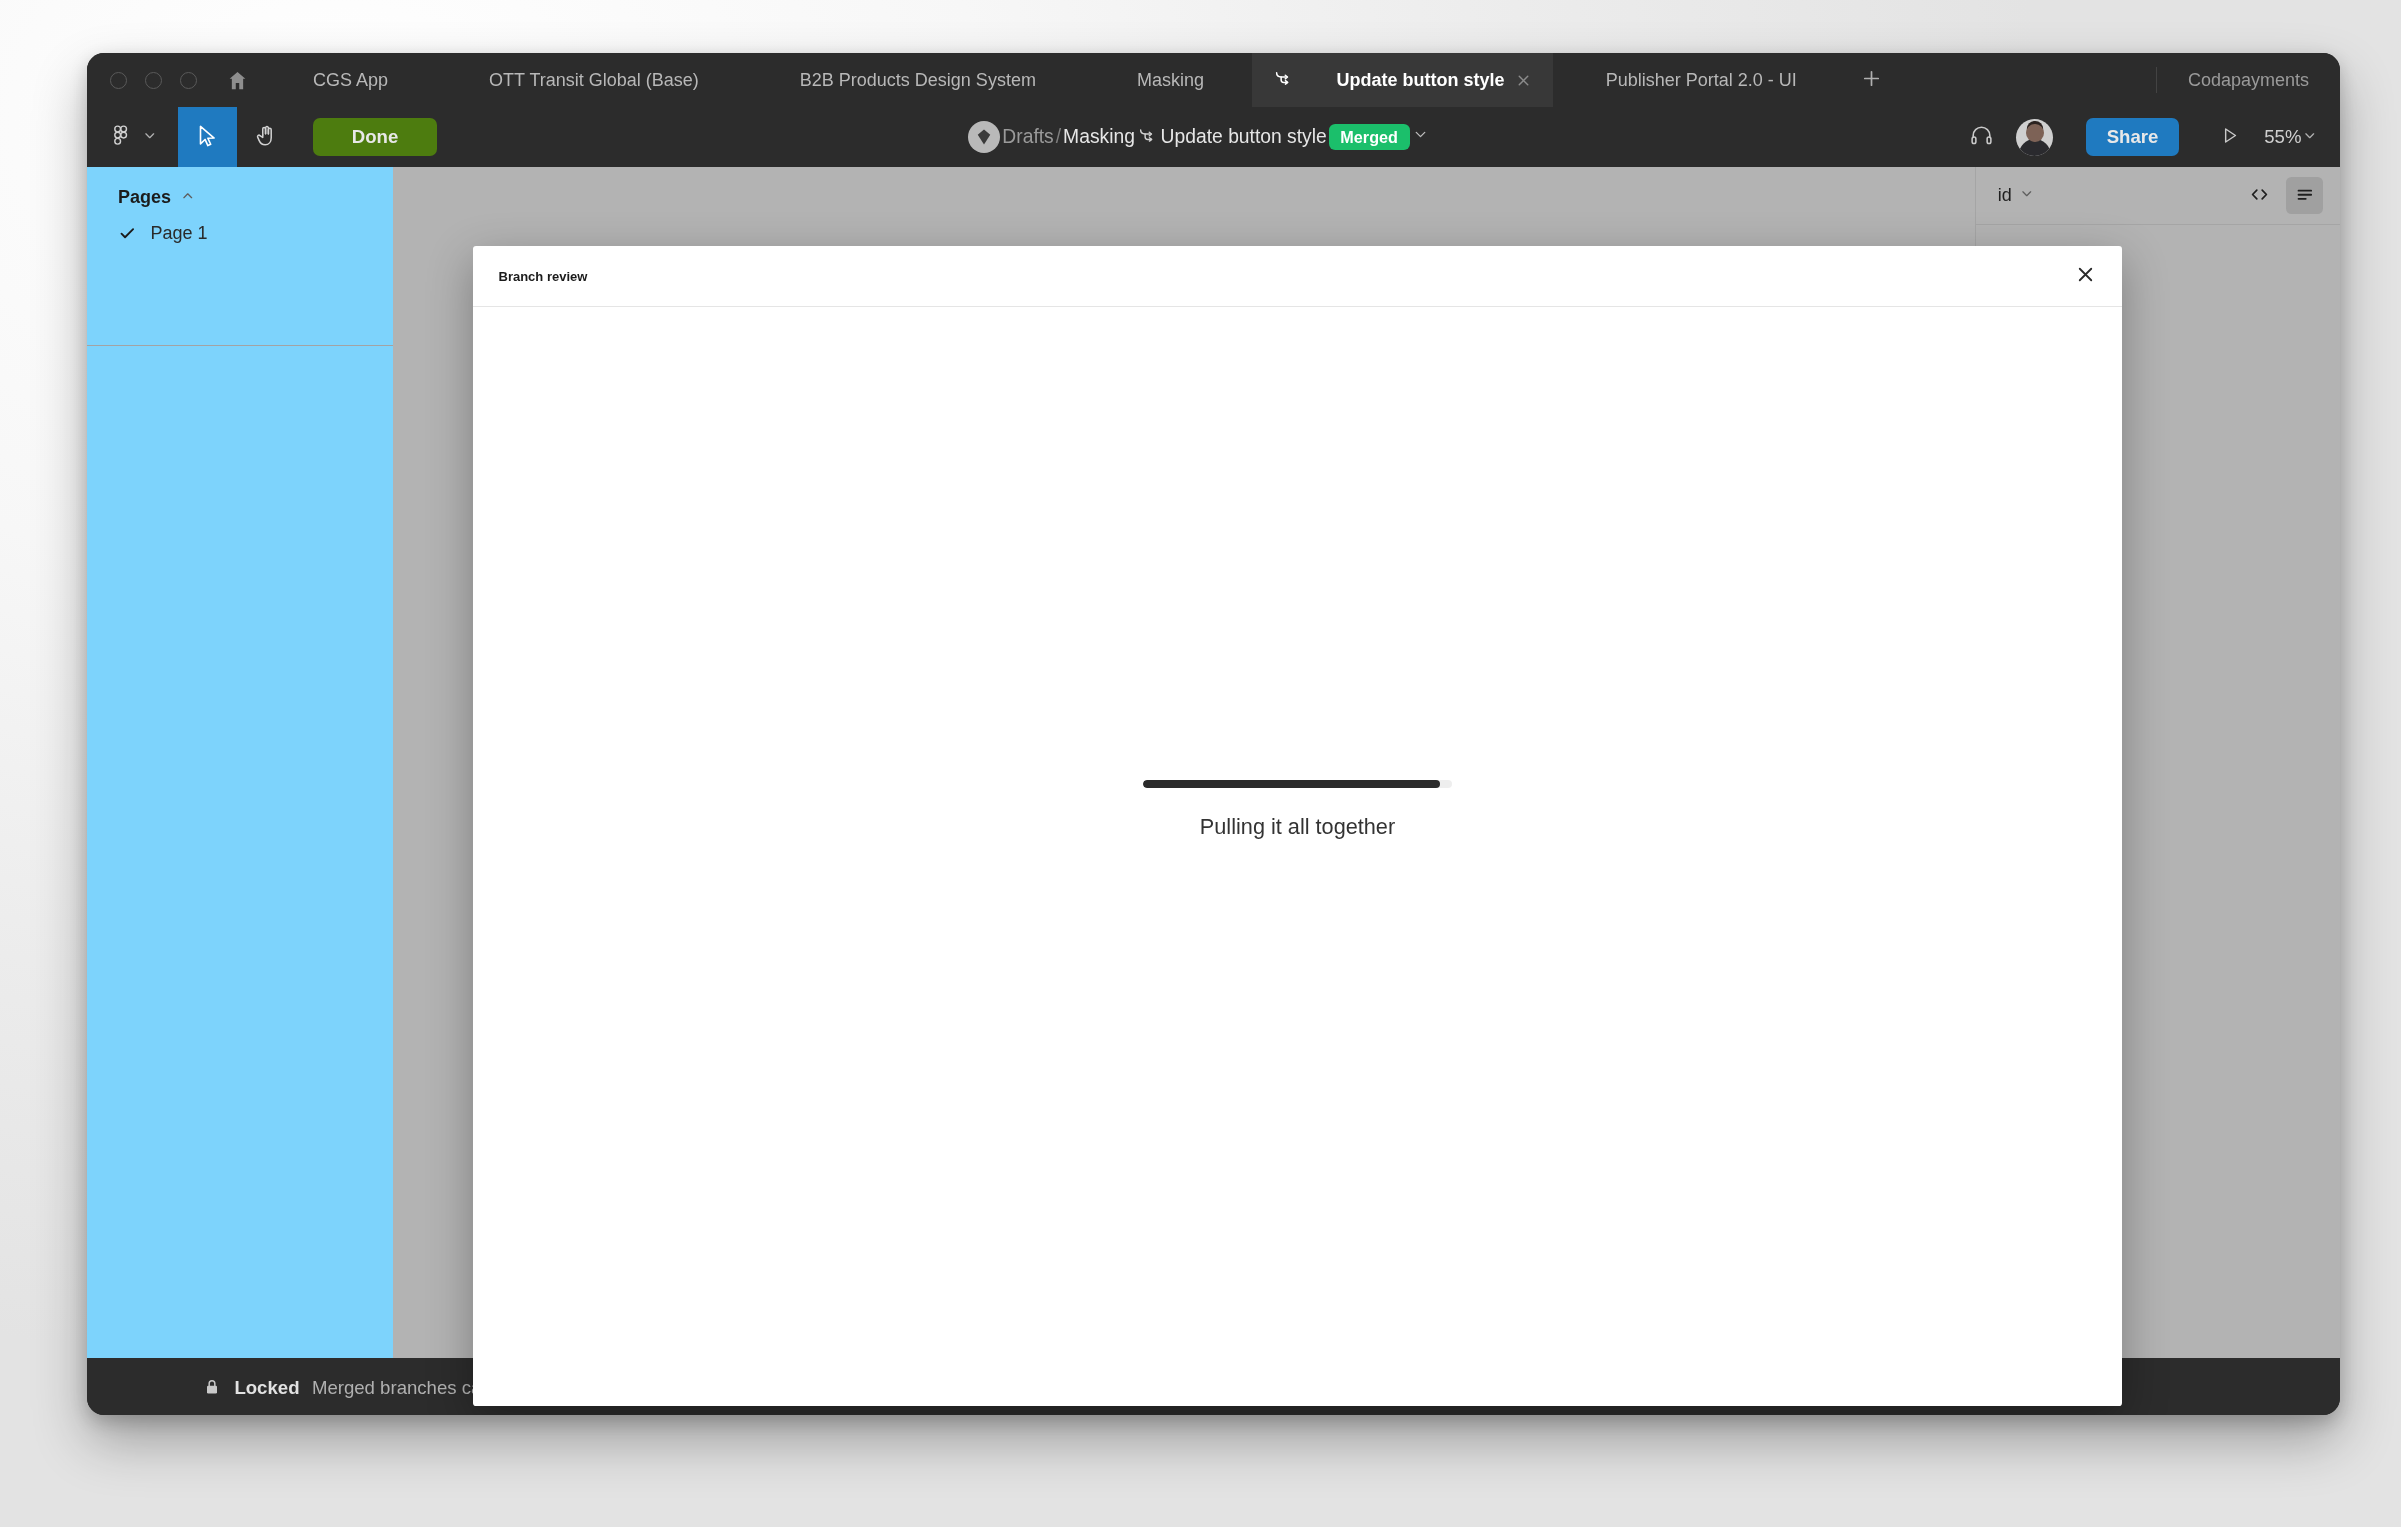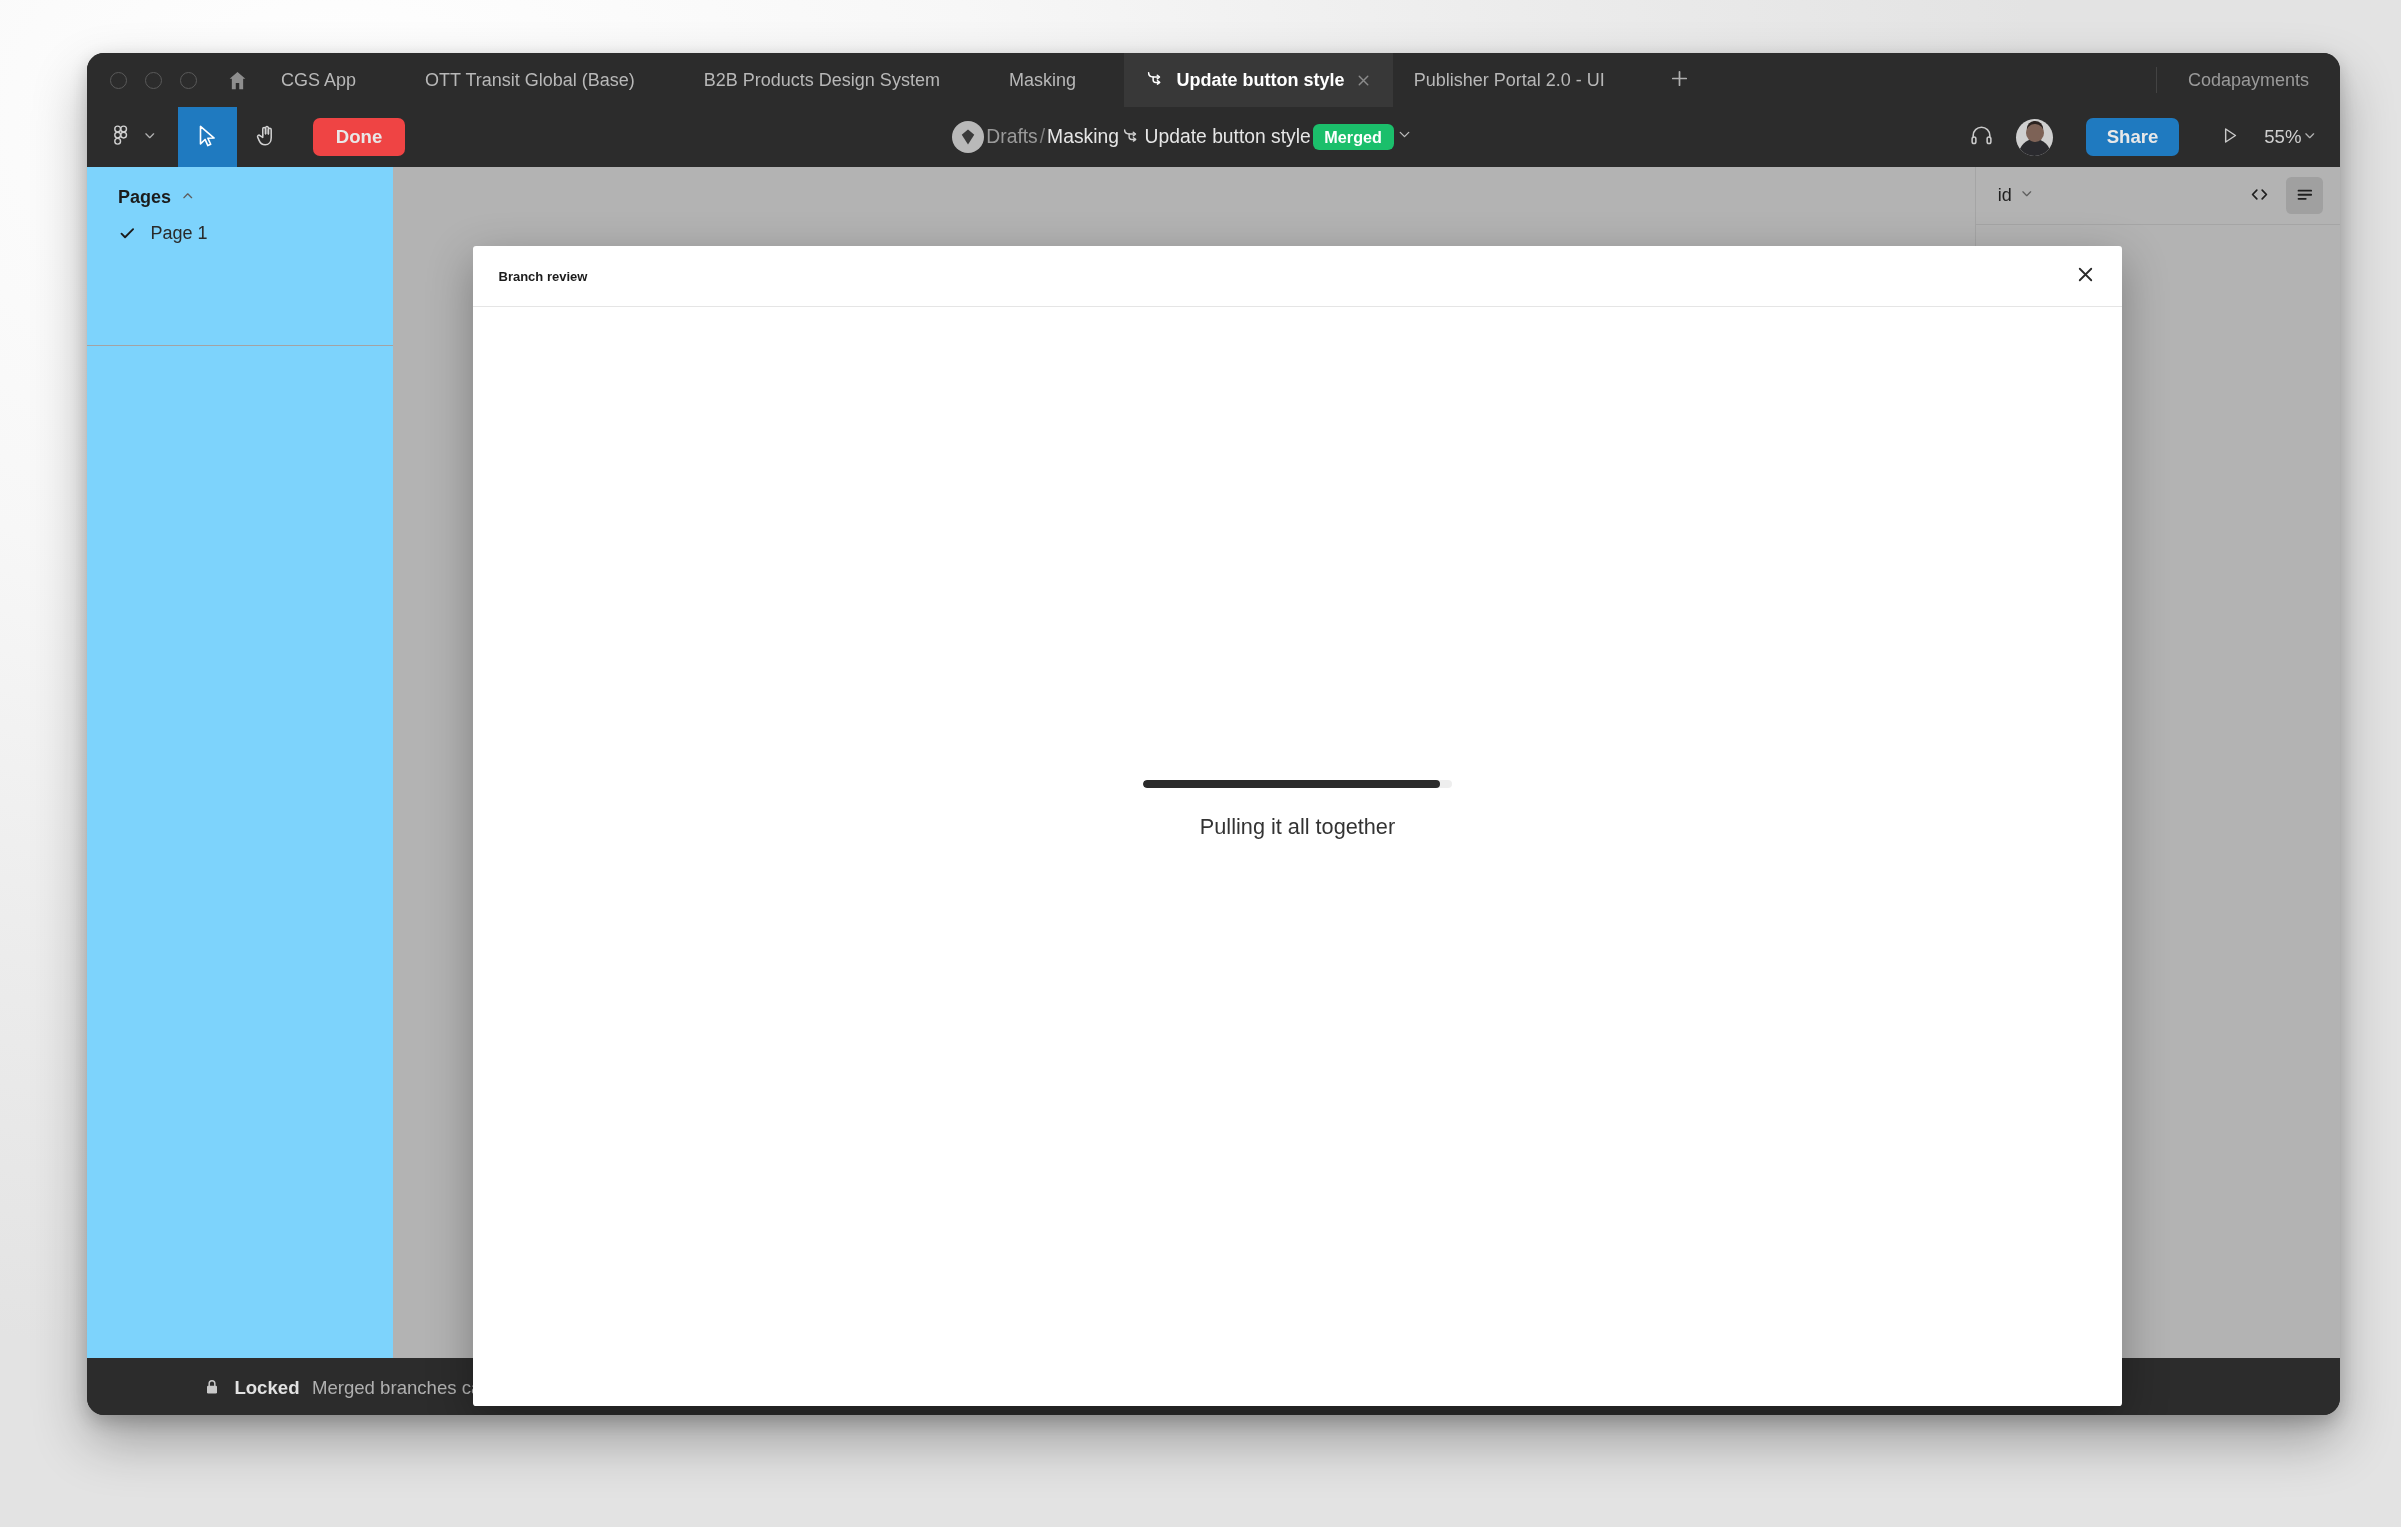--- a/index.html
+++ b/index.html
@@ -66,20 +66,21 @@
     font-size: 18px;
     color: #b8b8b8;
     white-space: nowrap;
     position: relative;
     max-width: 333px;
   }
   .tab .tab-label {
     overflow: hidden;
     text-overflow: ellipsis;
     white-space: nowrap;
+    margin-left: 32px;
   }
   .tab.active {
     background: #383838;
     color: #ffffff;
     font-weight: bold;
   }
   .tab .close-x {
     width: 17px;
     height: 17px;
     flex: 0 0 auto;
@@ -130,27 +131,27 @@
   .tool-btn {
     width: 59px;
     display: flex;
     align-items: center;
     justify-content: center;
   }
   .tool-btn.active { background: #1f7ac0; }
   .done-btn {
     margin-left: 17px;
     align-self: center;
-    background: #ef4444;
+    background: #4d7c0f;
     color: #e8e8e8;
     font-size: 18.6px;
     font-weight: bold;
     border: none;
     border-radius: 7px;
-    padding: 10px 23px;
+    padding: 10px 39px;
     line-height: 1;
     cursor: pointer;
   }
   .tb-center {
     flex: 1 1 auto;
     display: flex;
     align-items: center;
     justify-content: center;
     gap: 2px;
     font-size: 19.3px;

